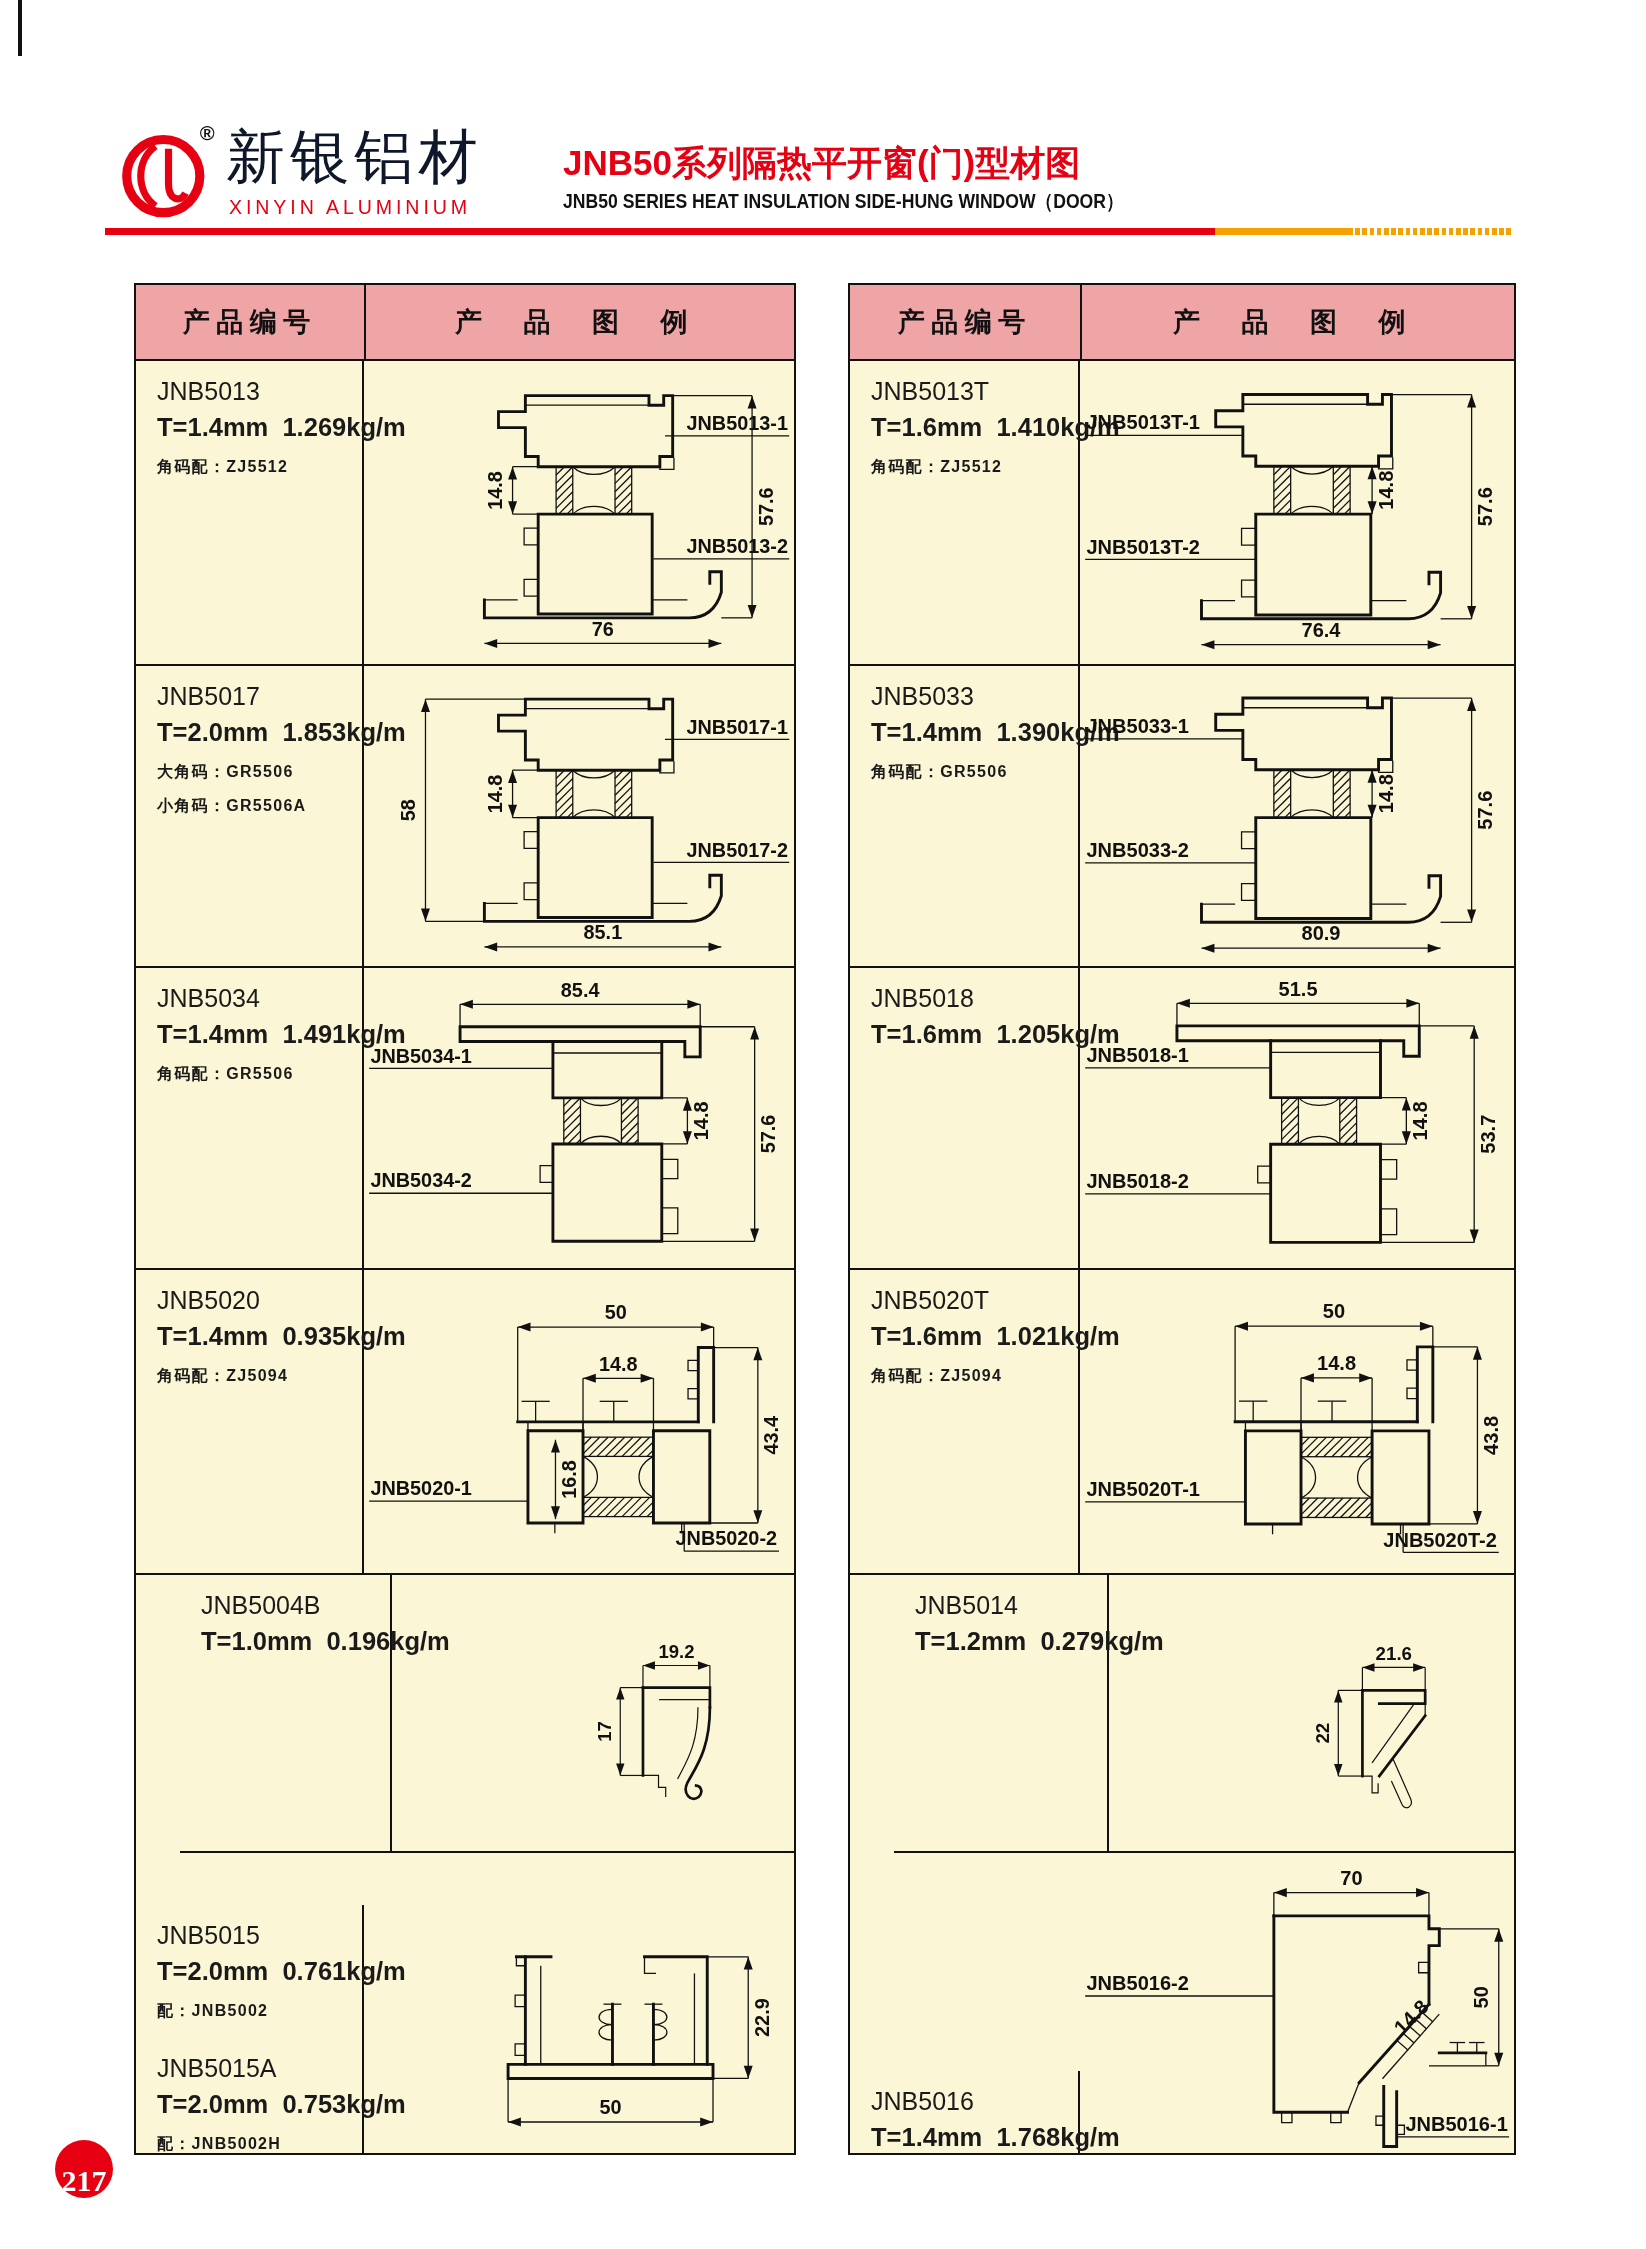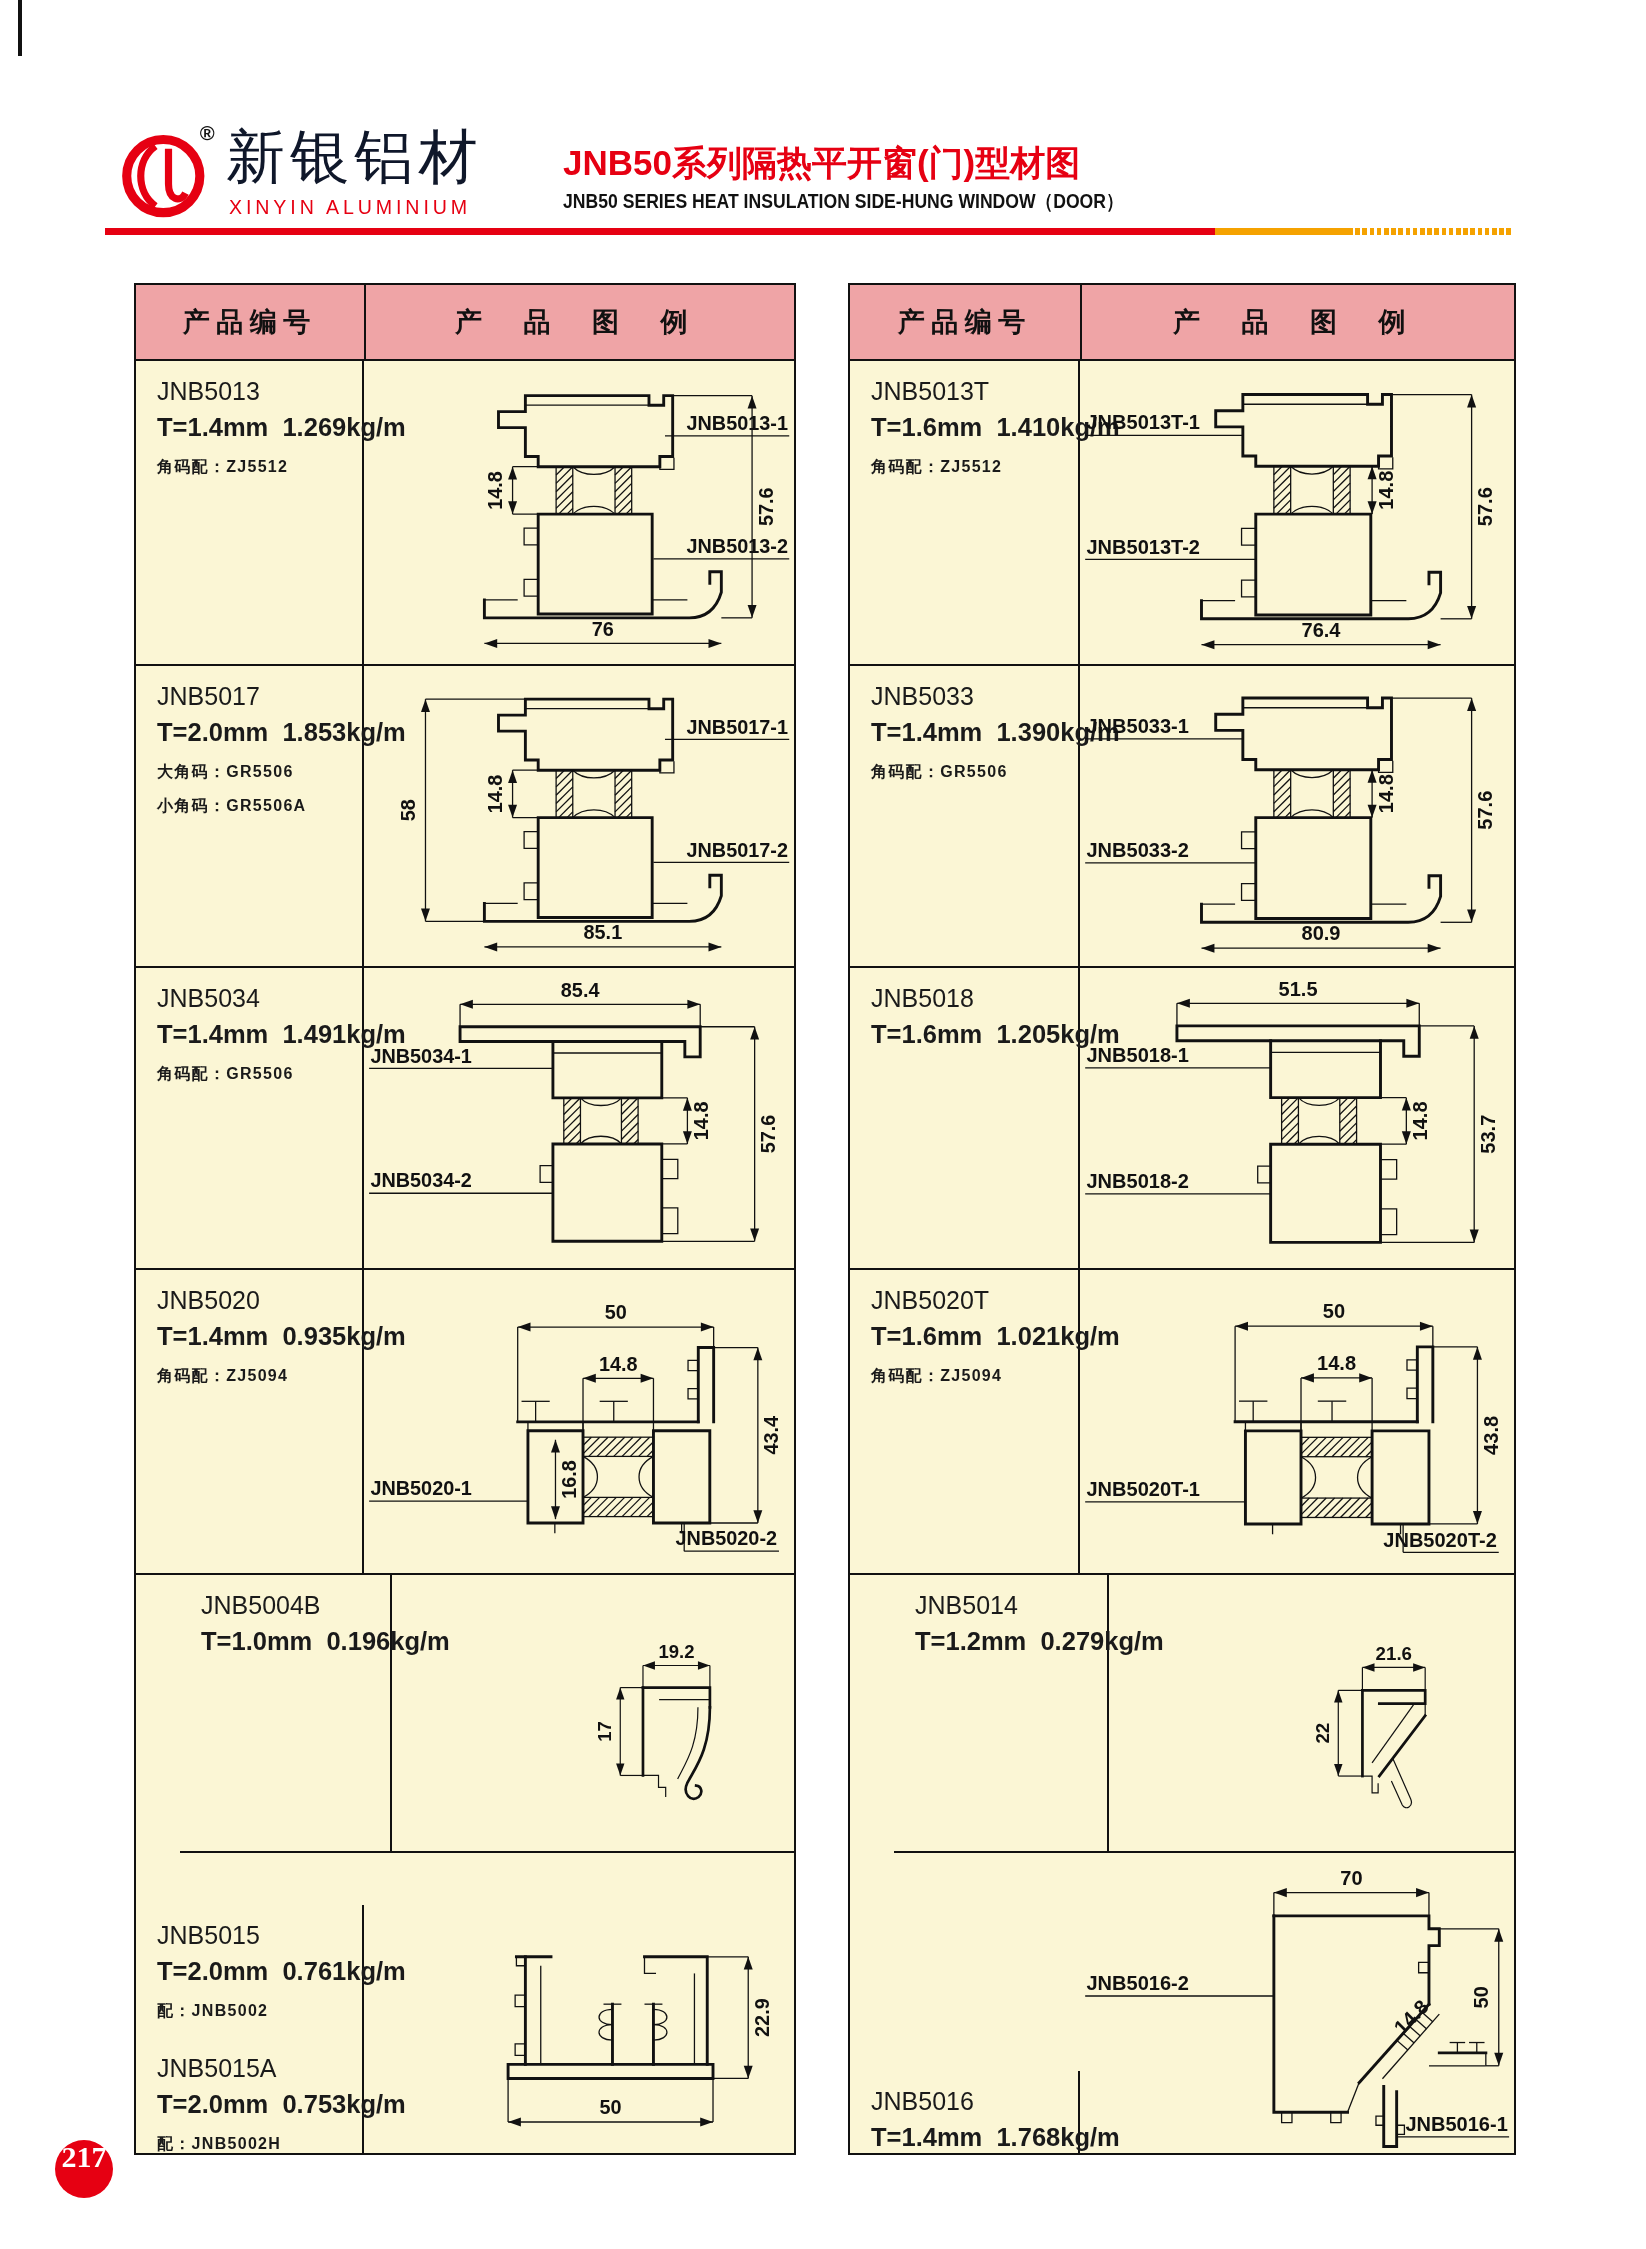--- a/index.html
+++ b/index.html
@@ -32,21 +32,21 @@
   .pcode{font-size:25px;font-weight:normal;line-height:1.1;}
   .pspec{font-size:25.5px;font-weight:bold;margin-top:6.5px;white-space:pre;line-height:1.2;}
   .pnote{font-size:16px;font-weight:bold;margin-top:14.4px;letter-spacing:1.3px;white-space:pre;line-height:1.2;}
   .pblock2{margin-top:35px;}
   
   svg .ln{stroke:#111;stroke-width:4.5;fill:none;stroke-linecap:square;}
   svg .tn{stroke:#111;stroke-width:2;fill:none;}
   svg .ar{fill:#111;stroke:none;}
   svg text{fill:#111;font-weight:bold;font-size:31px;font-family:"Liberation Sans",sans-serif;}
   
-  .pagebadge{left:55px;top:2140px;width:58px;height:58px;border-radius:50%;background:#E60012;display:flex;align-items:flex-start;justify-content:center;}
+  .pagebadge{left:55px;top:2140px;width:58px;height:58px;border-radius:50%;background:#E60012;display:flex;align-items:flex-end;justify-content:center;}
   .pagebadge span{color:#fff;font-family:"Liberation Serif",serif;font-size:30px;font-weight:bold;}
 </style>
 </head>
 <body>
 
 <div class="abs cropmark"></div>
 
 <div class="abs logo-svg">
   <svg width="105" height="111" viewBox="0 0 160 170">
     <circle cx="72" cy="92" r="56" stroke="#E60012" stroke-width="14" fill="none"></circle>

